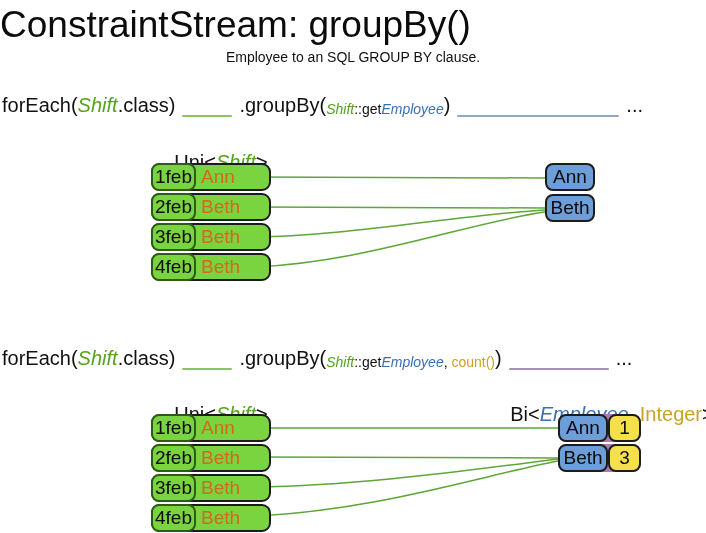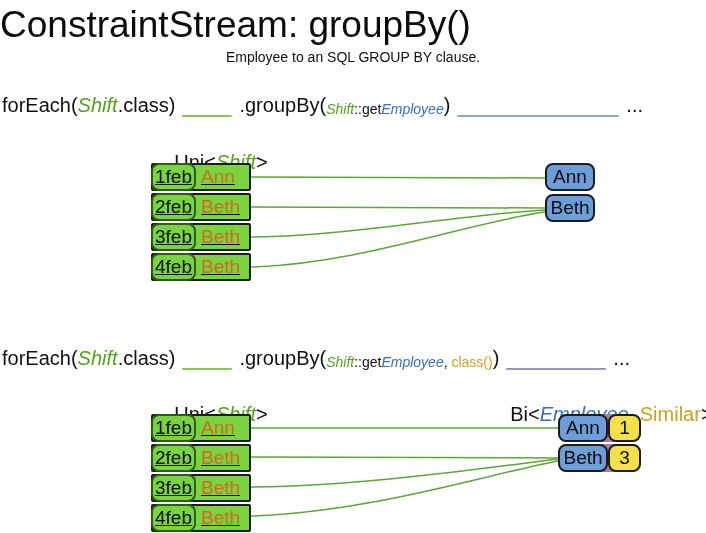--- a/index.html
+++ b/index.html
@@ -15,23 +15,23 @@
   .big{font-size:20px;}
   .small{font-size:14px;}
   .green{color:var(--green-text);font-style:italic;}
   .blue{color:var(--blue-text);font-style:italic;}
   .gold{color:var(--gold-text);}
   .hline{height:2px;border-radius:1px;margin:0 7px;}
   .hline.g{background:var(--code-line-green);}
   .hline.s{background:var(--steel-line);}
   .hline.p{background:var(--purple-line);}
   .type-label{position:absolute;font-size:20px;white-space:pre;}
-  .srow{position:absolute;width:100px;height:28px;box-sizing:border-box;
+  .srow{position:absolute;width:120px;height:28px;box-sizing:border-box;
     background:var(--green-fill);border:2px solid var(--border-dark);
-    border-radius:2px;display:flex;align-items:stretch;text-decoration:underline;}
+    border-radius:9px;display:flex;align-items:stretch;}
   .scell{flex:0 0 45px;box-sizing:border-box;margin:-2px 0 -2px -2px;
     border:2px solid var(--cell-border);border-radius:8px;background:var(--green-fill);
     display:flex;align-items:center;justify-content:center;font-size:19px;color:#0b0b0b;}
   .sname{flex:1;display:flex;align-items:center;padding-left:5px;
     font-size:19px;color:var(--orange-text);}
   .ebox{position:absolute;width:50px;height:28px;box-sizing:border-box;
     background:var(--blue-fill);border:2px solid var(--border-dark);border-radius:8px;
     display:flex;align-items:center;justify-content:center;font-size:19px;color:#0b0b0b;}
   .pair{position:absolute;display:flex;background:var(--purple-fill);border-radius:9px;}
   .pblue{width:50px;height:28px;box-sizing:border-box;background:var(--blue-fill);
@@ -90,30 +90,30 @@
     <div class="scell">4feb</div>
     <div class="sname">Beth</div>
   </div>
 
   <div class="ebox" style="left:545px;top:163px;">Ann</div>
   <div class="ebox" style="left:545px;top:194px;">Beth</div>
 
   <div class="code-line" style="left:2px;top:344px;">
     <span class="big">forEach(</span><span class="big green">Shift</span><span class="big">.class)</span>
     <span class="hline g" style="width:50px;"></span>
-    <span class="big">.groupBy(</span><span class="small green">Shift</span><span class="small">::get</span><span class="small blue">Employee</span><span class="small">, </span><span class="small gold">class()</span><span class="big">)</span>
+    <span class="big">.groupBy(</span><span class="small green">Shift</span><span class="small">::get</span><span class="small blue">Employee</span><span class="small">, </span><span class="small gold">count()</span><span class="big">)</span>
     <span class="hline p" style="width:100px;"></span>
     <span class="big">...</span>
   </div>
 
   <div class="type-label" style="left:152px;top:380px;">
     <span>Uni&lt;</span><span class="green">Shift</span><span>&gt;</span>
   </div>
   <div class="type-label" style="left:488px;top:380px;">
-    <span>Bi&lt;</span><span class="blue">Employee</span><span>, </span><span class="gold">Similar</span><span>&gt;</span>
+    <span>Bi&lt;</span><span class="blue">Employee</span><span>, </span><span class="gold">Integer</span><span>&gt;</span>
   </div>
 
   <div class="srow" style="left:151px;top:414px;">
     <div class="scell">1feb</div>
     <div class="sname">Ann</div>
   </div>
   <div class="srow" style="left:151px;top:444px;">
     <div class="scell">2feb</div>
     <div class="sname">Beth</div>
   </div>

